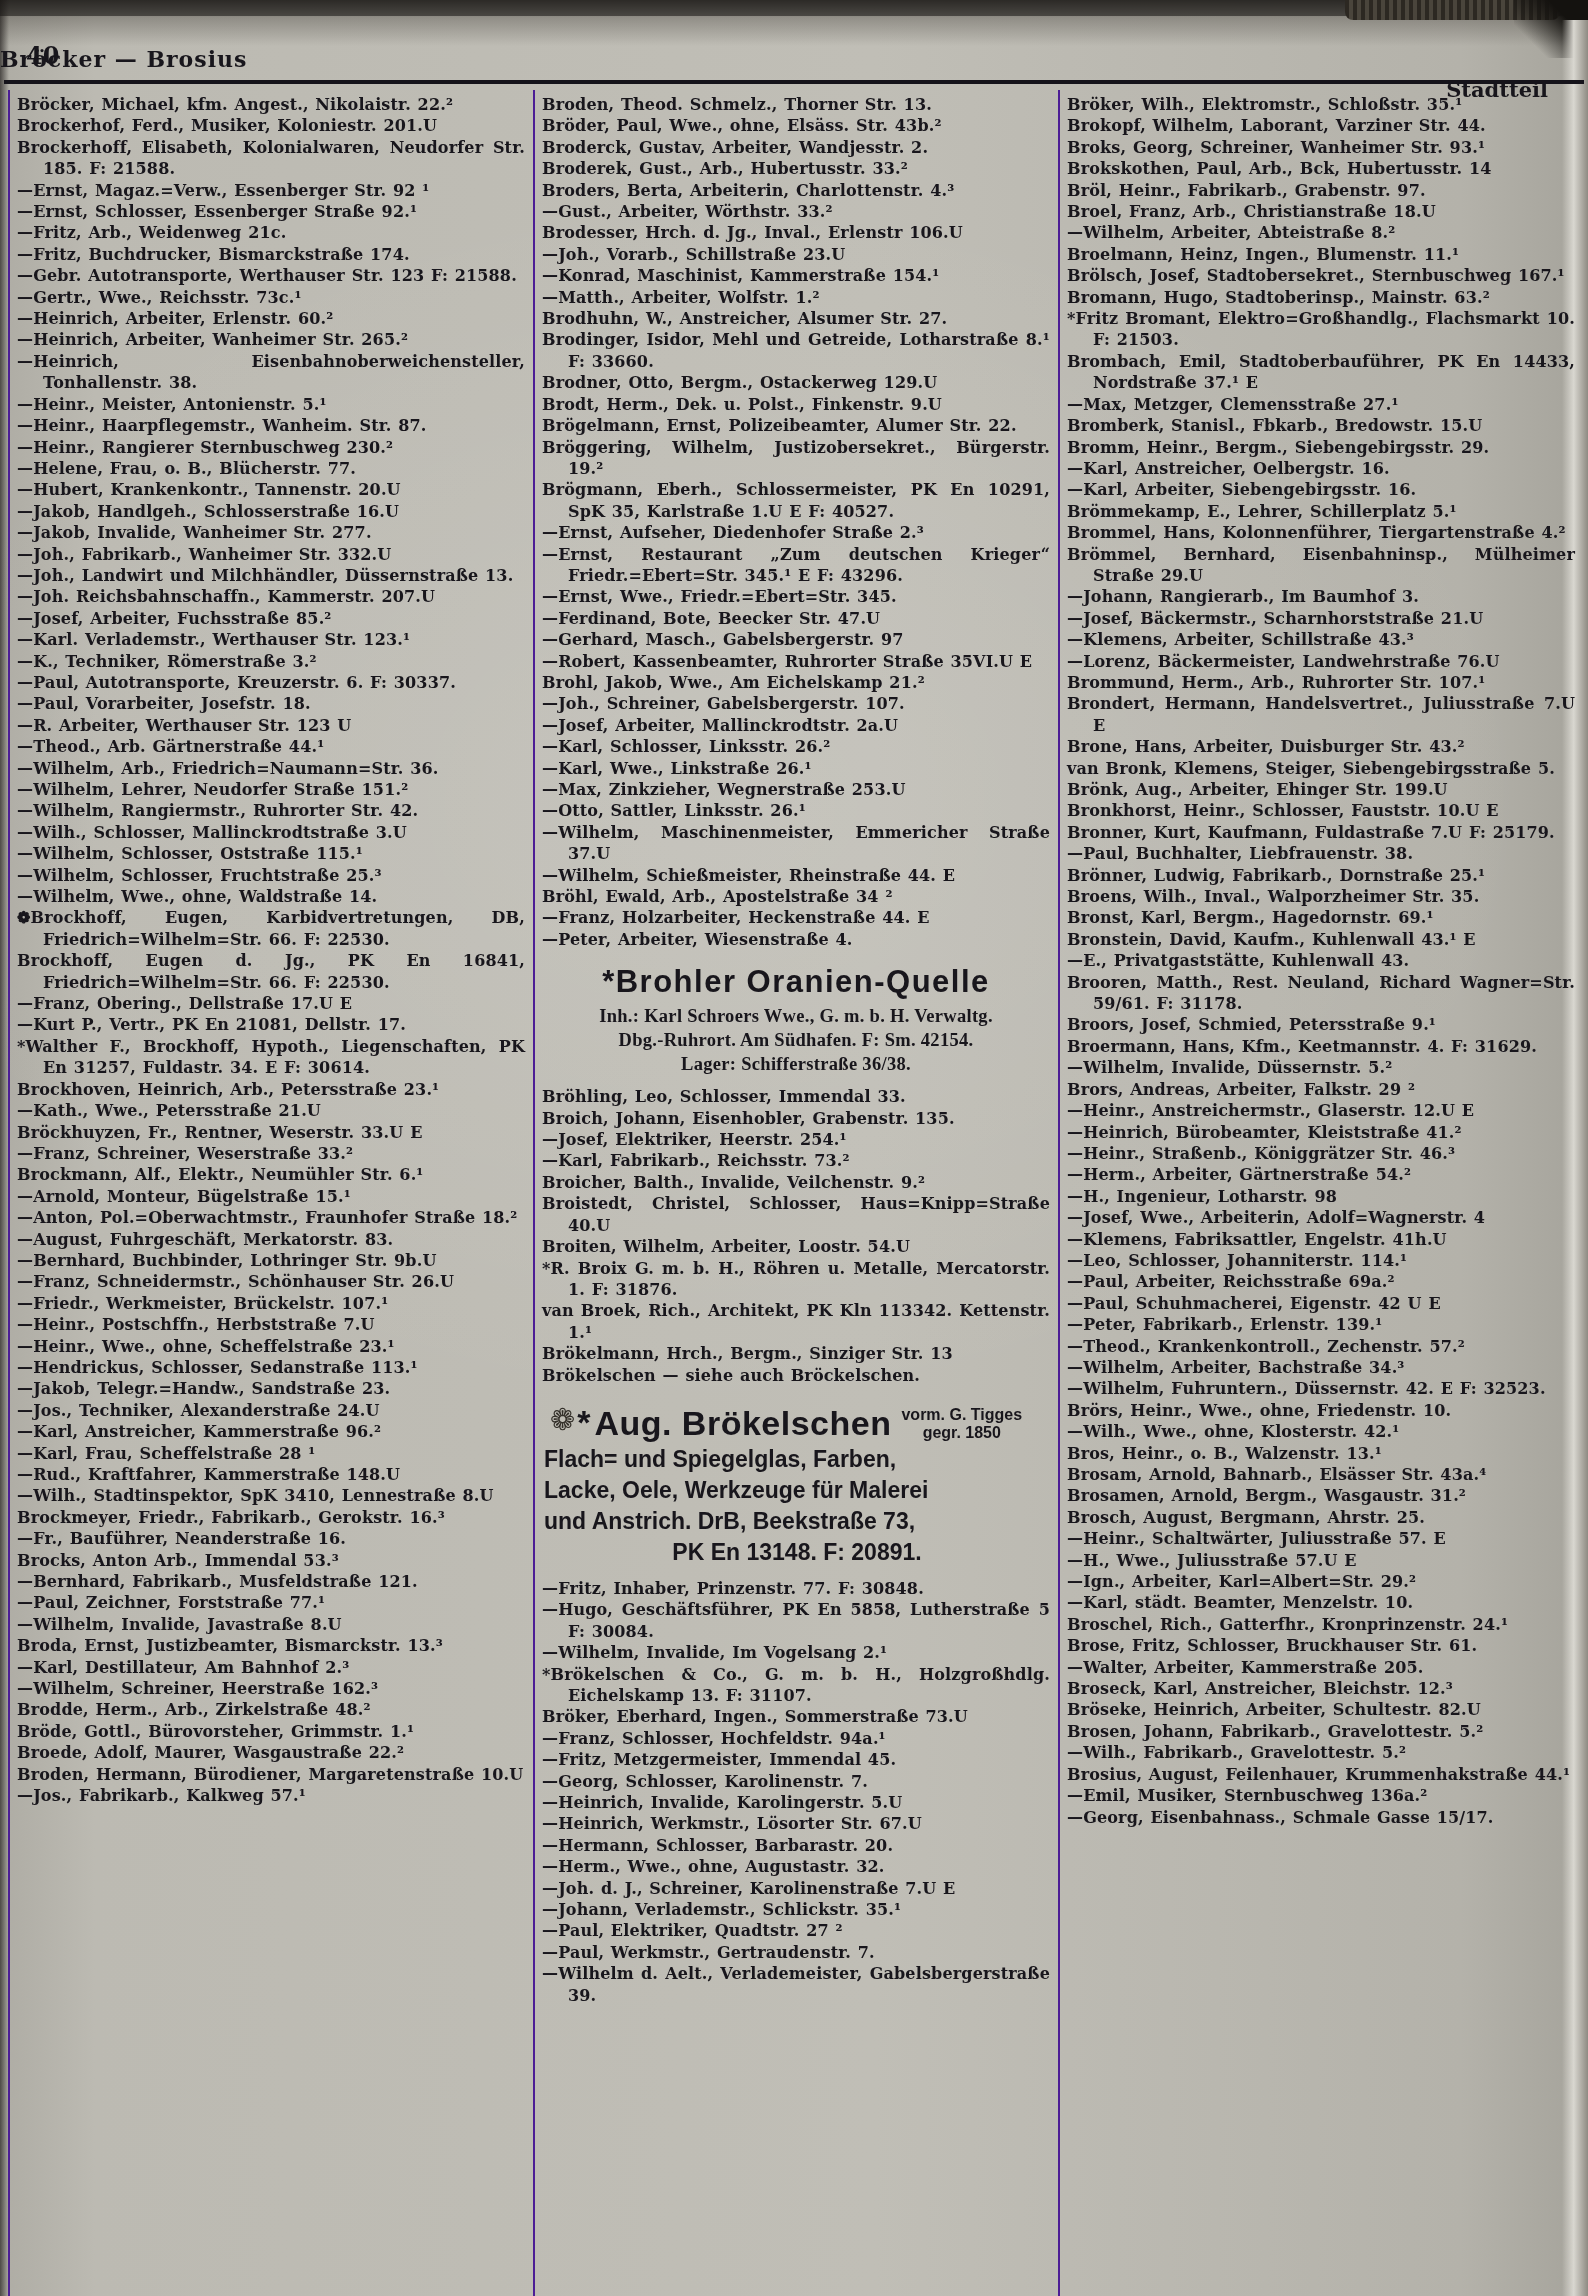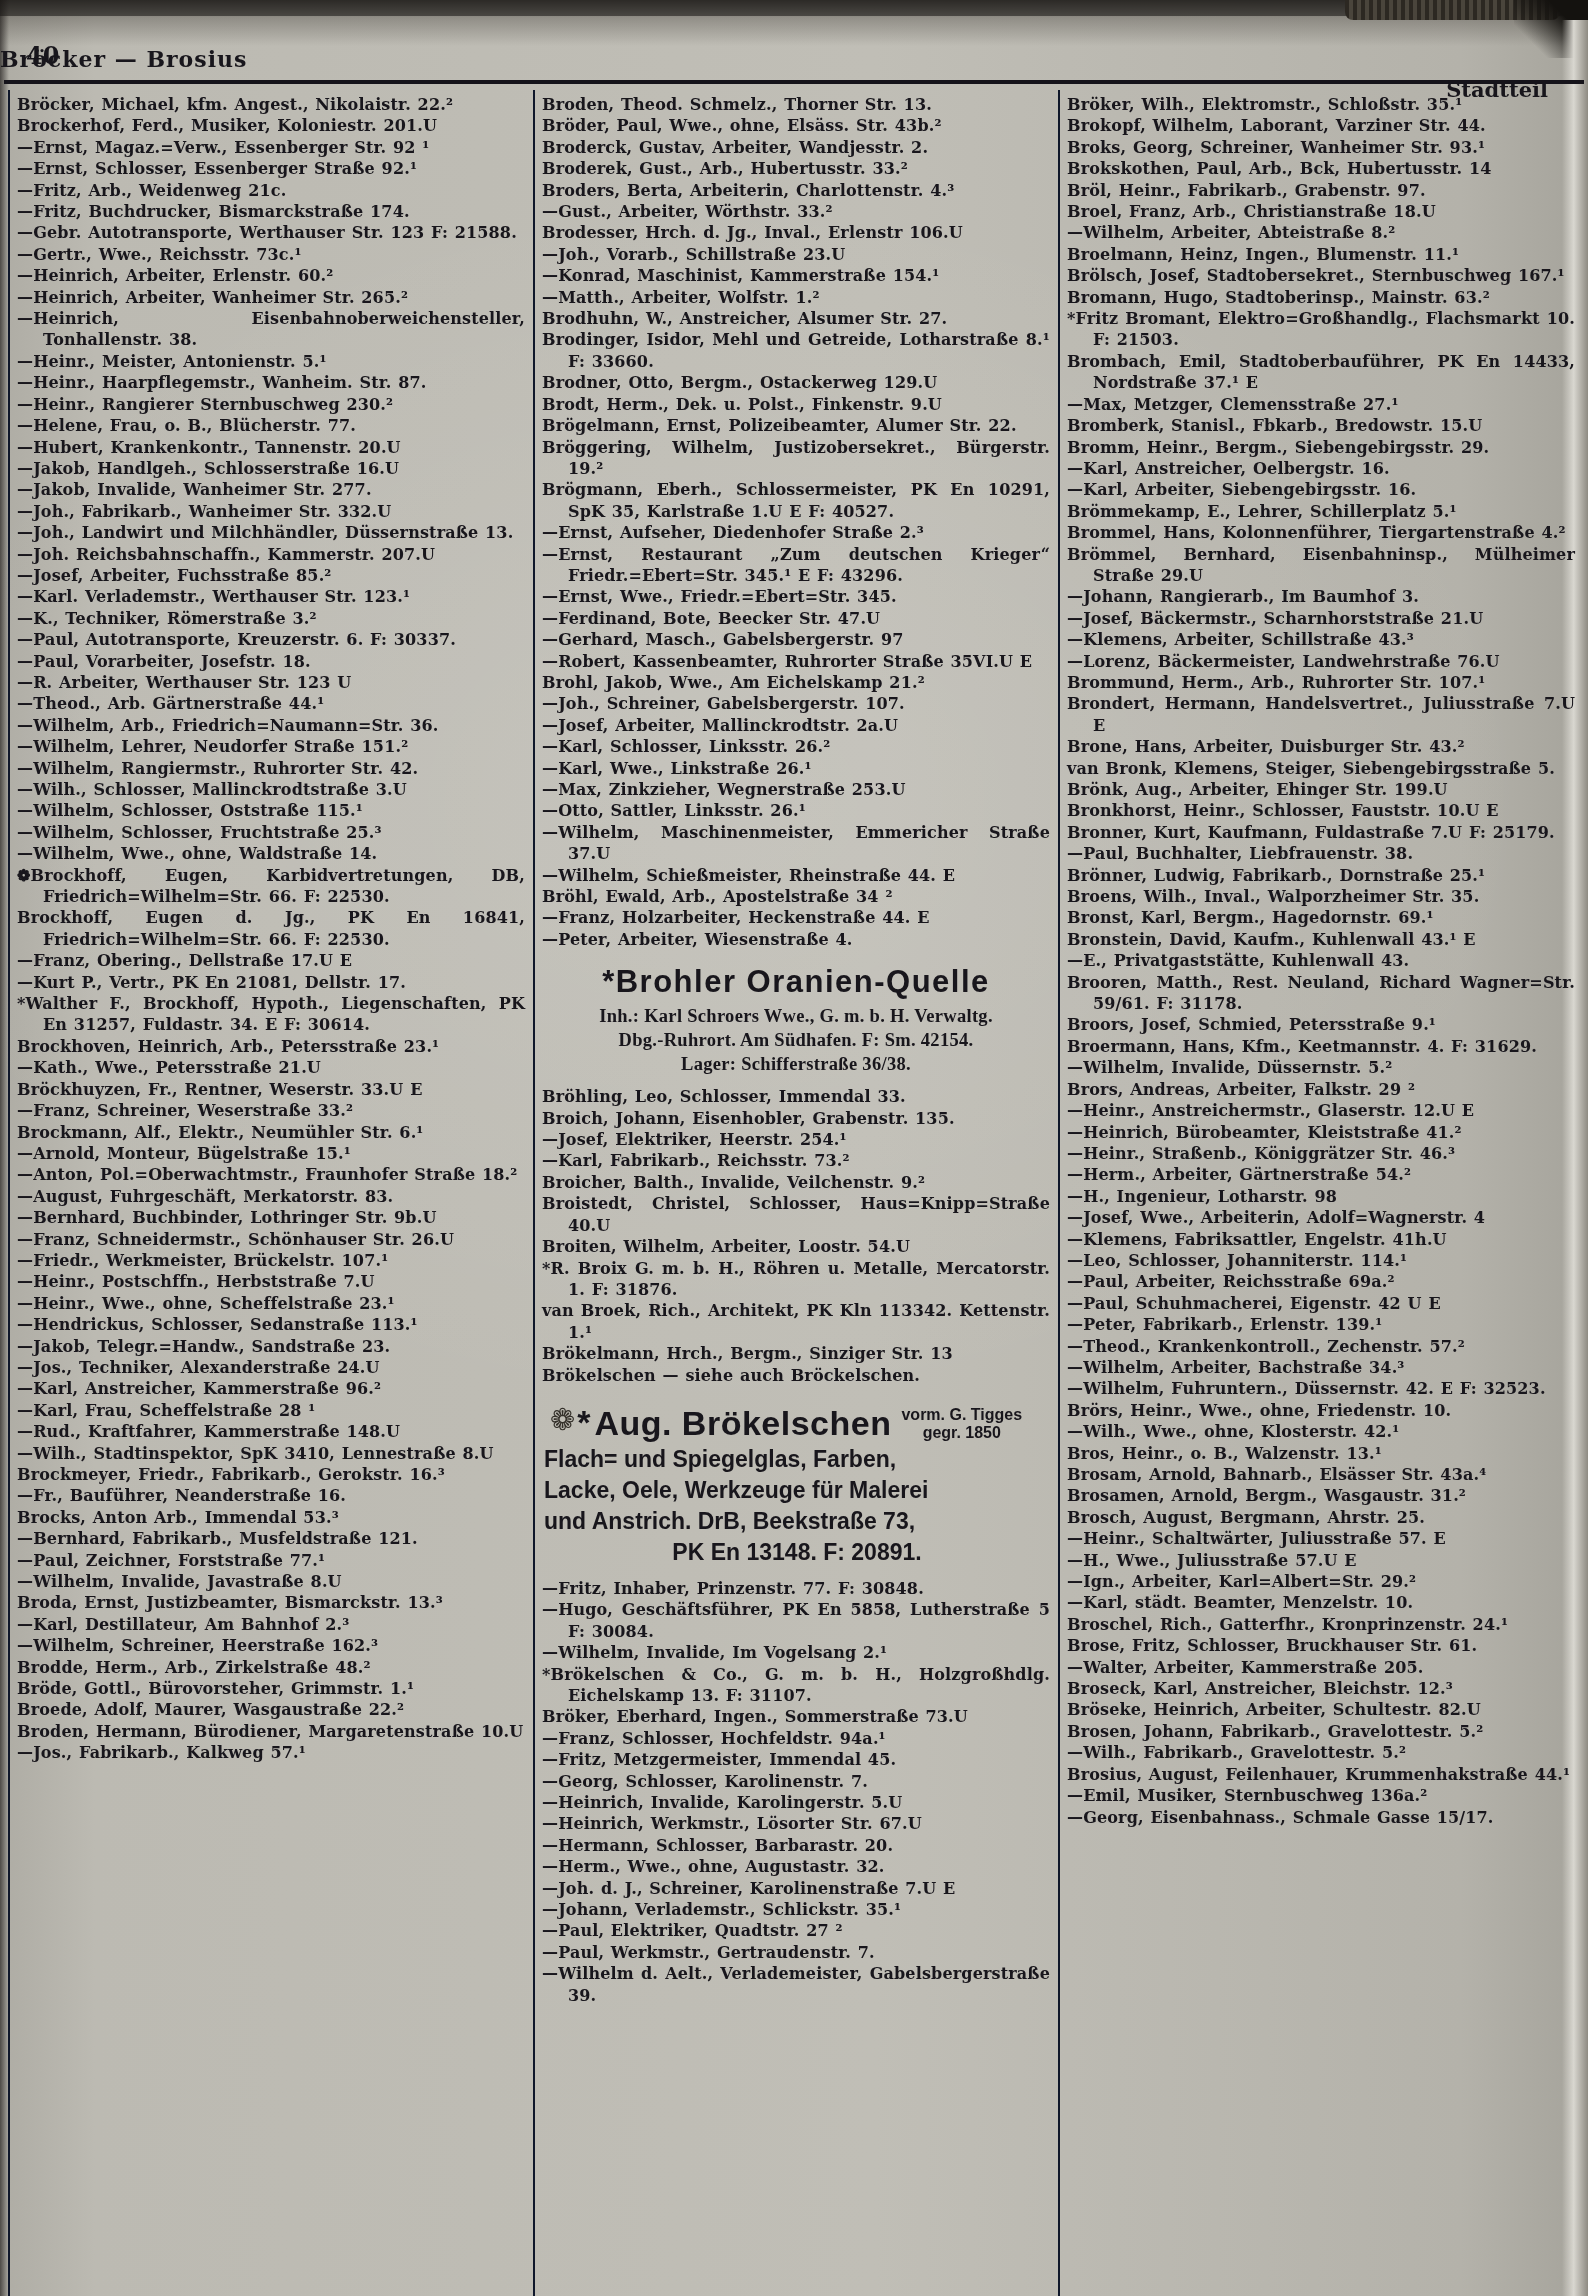--- a/index.html
+++ b/index.html
@@ -26,21 +26,21 @@
   
   .page-header{position:absolute;top:40px;left:0;width:100%;height:38px;}
   .page-num{position:absolute;left:26px;top:2px;font:700 24px/28px "DejaVu Serif",serif;}
   .header-title{position:absolute;left:0;width:100%;top:6px;text-align:left;
     font:700 22px/26px "DejaVu Serif",serif;letter-spacing:1px;}
   .header-right{position:absolute;right:40px;top:8px;font:700 21px/24px "DejaVu Serif",serif;margin-top:30px;}
   .header-rule{position:absolute;top:80px;left:4px;width:1580px;height:4px;background:#15131a;}
   
   .columns{position:absolute;top:90px;left:8px;width:1576px;bottom:0;display:flex;}
   .col{box-sizing:border-box;width:525px;padding:4px 8px 0 7px;}
-  .col{border-left:2px solid #0f172a;}
+  .col{border-left:2px solid #4c1d95;}
   .col:last-child{border-right:0;}
   .entry{font:700 16px/21.4px "DejaVu Serif",serif;text-align:justify;
     padding-left:26px;text-indent:-26px;letter-spacing:.15px;word-spacing:1px;}
   
   .ad-brohler{margin:14px 0 10px;text-align:center;}
   .ad-brohler-title{font:700 31px/36px "Liberation Sans",sans-serif;letter-spacing:1.5px;margin-bottom:4px;}
   .ad-brohler-line{font:700 18.5px/24px "Liberation Serif",serif;letter-spacing:.3px;}
   
   .ad-brk{margin:18px 0 12px 2px;}
   .ad-brk-head{display:flex;align-items:flex-start;}
@@ -68,20 +68,21 @@
   <div class="header-title">Bröcker  —  Brosius</div>
   <div class="header-right">Stadtteil</div>
 </div>
 <div class="header-rule"></div>
 
 <div class="columns">
 
   <div class="col">
       <div class="entry">Bröcker, Michael, kfm. Angest., Nikolaistr. 22.²</div>
       <div class="entry">Brockerhof, Ferd., Musiker, Koloniestr. 201.U</div>
+      <div class="entry">Brockerhoff, Elisabeth, Kolonialwaren, Neudorfer Str. 185. F: 21588.</div>
       <div class="entry">—Ernst, Magaz.=Verw., Essenberger Str. 92 ¹</div>
       <div class="entry">—Ernst, Schlosser, Essenberger Straße 92.¹</div>
       <div class="entry">—Fritz, Arb., Weidenweg 21c.</div>
       <div class="entry">—Fritz, Buchdrucker, Bismarckstraße 174.</div>
       <div class="entry">—Gebr. Autotransporte, Werthauser Str. 123 F: 21588.</div>
       <div class="entry">—Gertr., Wwe., Reichsstr. 73c.¹</div>
       <div class="entry">—Heinrich, Arbeiter, Erlenstr. 60.²</div>
       <div class="entry">—Heinrich, Arbeiter, Wanheimer Str. 265.²</div>
       <div class="entry">—Heinrich, Eisenbahnoberweichensteller, Tonhallenstr. 38.</div>
       <div class="entry">—Heinr., Meister, Antonienstr. 5.¹</div>

